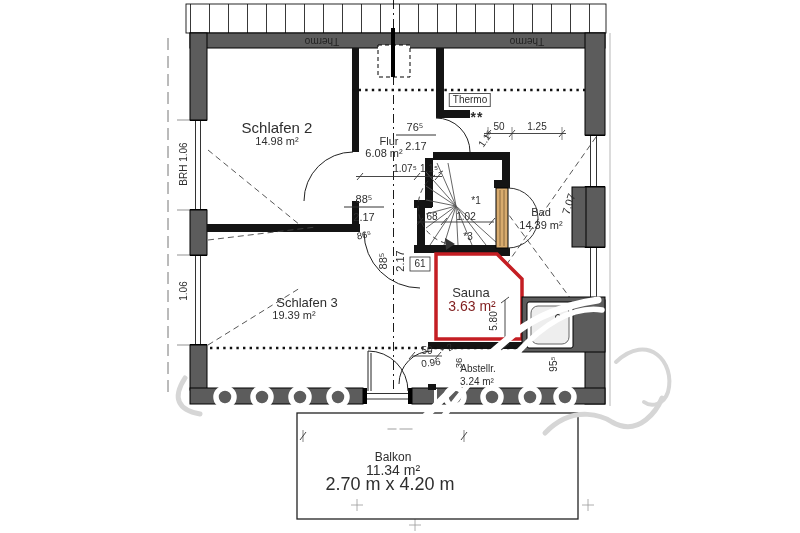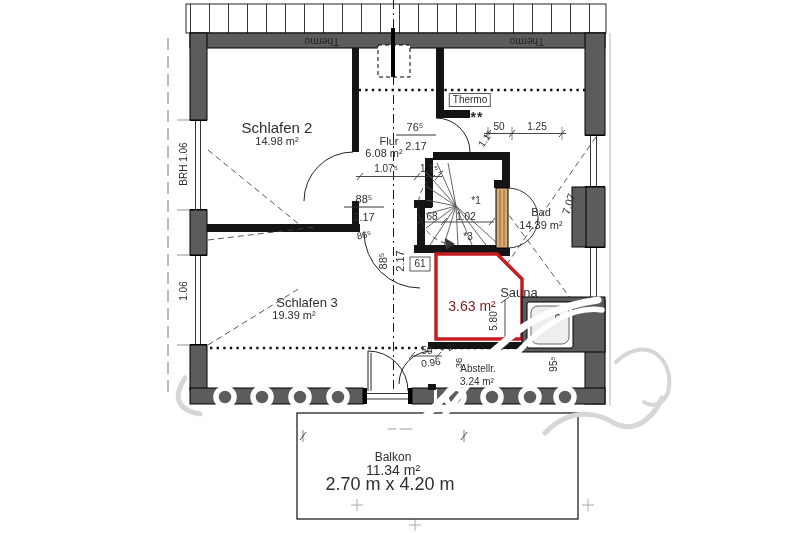--- a/index.html
+++ b/index.html
@@ -3,21 +3,21 @@
 <meta charset="utf-8">
 <style>
   html,body{margin:0;padding:0;background:#fff;}
   #stage{position:relative;width:800px;height:533px;background:#fff;overflow:hidden;
          font-family:"Liberation Sans","DejaVu Sans",sans-serif;color:#2e2e2e;}
   #plan-svg{position:absolute;left:0;top:0;}
   .lbl{position:absolute;white-space:nowrap;transform:translate(-50%,-50%);
        font-size:11px;color:#2e2e2e;line-height:1;}
   .r90{transform:translate(-50%,-50%) rotate(-90deg);}
   .r180{transform:translate(-50%,-50%) rotate(180deg);}
-  .big{font-size:13px;margin-left:48px;}
+  .big{font-size:13px;}
   .small{font-size:10px;}
   .boxed{border:1px solid #555;padding:1px 3px;background:transparent;}
   .stars{font-weight:bold;font-size:14px;letter-spacing:1px;}
 </style>
 </head>
 <body>
 
 <div id="stage">
 
 <svg id="plan-svg" width="800" height="533" viewBox="0 0 800 533">
@@ -255,21 +255,21 @@
 <div class="lbl" style="left:416px;top:146px">2.17</div>
 <div class="lbl" style="left:364px;top:199px">88⁵</div>
 <div class="lbl" style="left:364px;top:217px">2.17</div>
 <svg width="800" height="533" style="position:absolute;left:0;top:0;pointer-events:none">
   <line x1="396" y1="135" x2="436" y2="135" stroke="#333" stroke-width="1"></line>
   <line x1="344" y1="207" x2="384" y2="207" stroke="#333" stroke-width="1"></line>
 </svg>
 <div class="lbl r90" style="left:383px;top:261px">88⁵</div>
 <div class="lbl r90" style="left:400px;top:261px">2.17</div>
 
-<div class="lbl small" style="left:386px;top:169px">1.07⁵</div>
+<div class="lbl small" style="left:405px;top:169px">1.07⁵</div>
 <div class="lbl small" style="left:429px;top:169px">1.1⁵</div>
 <div class="lbl small" style="left:499px;top:127px">50</div>
 <div class="lbl small" style="left:537px;top:127px">1.25</div>
 <div class="lbl small" style="left:486px;top:139px;transform:translate(-50%,-50%) rotate(-55deg)">1.1⁵</div>
 <div class="lbl" style="left:569px;top:204px;transform:translate(-50%,-50%) rotate(-73deg)">7.07</div>
 <div class="lbl small" style="left:432px;top:217px">68</div>
 <div class="lbl small" style="left:466px;top:217px">1.02</div>
 <div class="lbl small" style="left:420px;top:264px">61</div>
 <div class="lbl small" style="left:431px;top:363px;transform:translate(-50%,-50%) rotate(-8deg)">0.96</div>
 <div class="lbl small" style="left:427px;top:351px">50</div>

